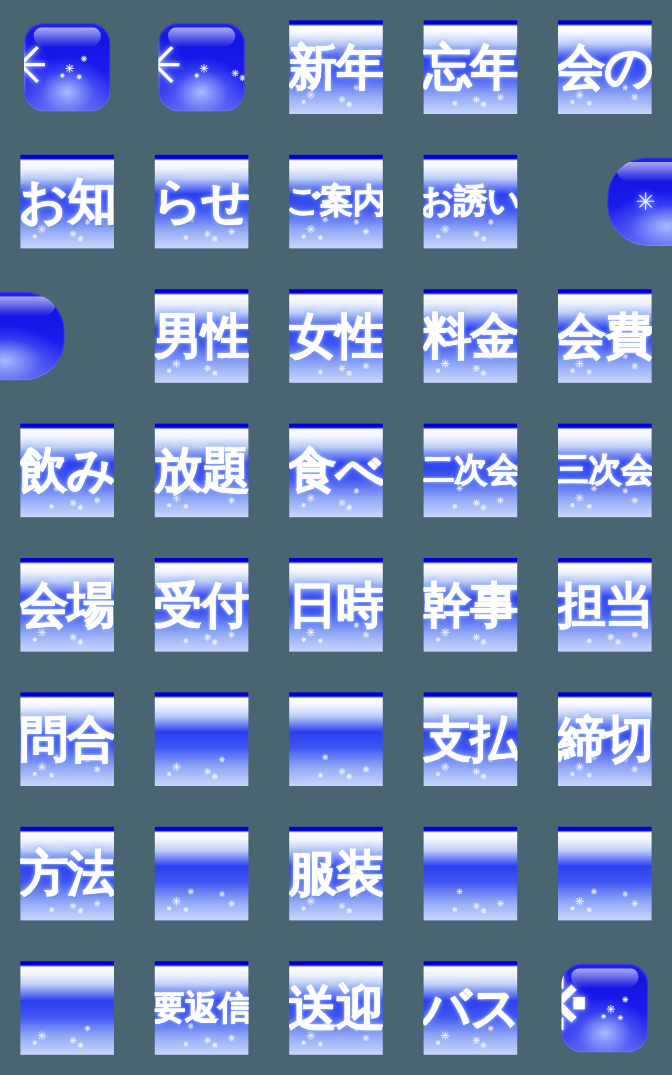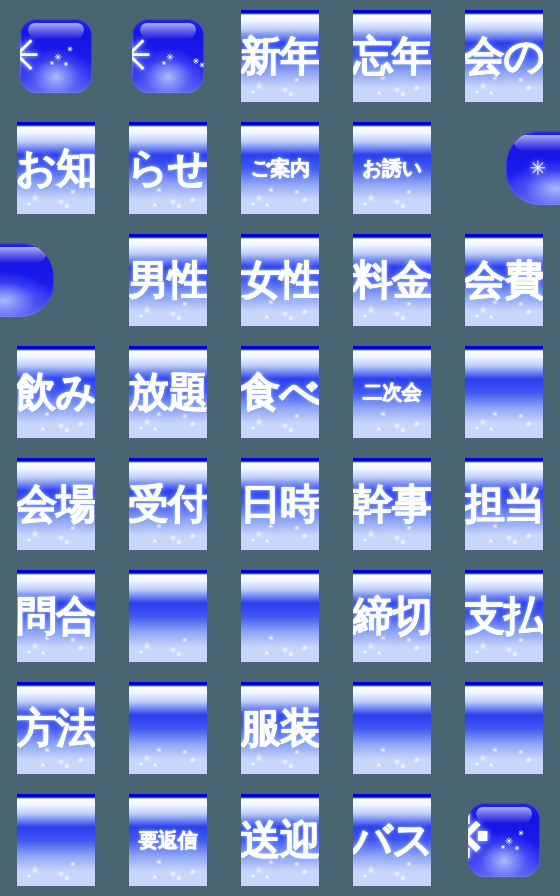--- a/index.html
+++ b/index.html
@@ -38,21 +38,21 @@
     display: flex;
     align-items: center;
     justify-content: center;
     overflow: hidden;
   }
 
   
   .tile {
     position: relative;
     width: 78px;
-    height: 92px;
+    height: 78px;
     background:
       linear-gradient(to bottom,
         #0000d8 0px, #0000d8 3px,
         #ffffff 5px,
         #f2f5ff 11px,
         #b9cbf7 20px,
         #2b3ff0 33px,
         #3f55f2 46px,
         #8fa6f6 62px,
         #c9d6fb 78px);
@@ -71,21 +71,21 @@
     letter-spacing: -1px;
     white-space: nowrap;
     text-shadow:
       0 0 1px #ffffff,
       0 0 3px rgba(180,205,255,0.95),
       0 0 6px rgba(120,160,255,0.7),
       1px 1px 0 rgba(0,0,40,0.18);
     -webkit-text-stroke: 0.4px rgba(255,255,255,0.85);
   }
   .len2 .label { font-size: 41px; }
-  .len3 .label { font-size: 20px; letter-spacing: -0.5px; }
+  .len3 .label { font-size: 28px; letter-spacing: -0.5px; }
 
   
   .tile .sparkles {
     position: absolute;
     z-index: 2;
     left: 0; right: 0; bottom: 4px;
     height: 30px;
     pointer-events: none;
     opacity: 0.85;
   }
@@ -862,20 +862,21 @@
                 <line x1="10.88" y1="22.88" x2="13.12" y2="25.12"></line>
                 <line x1="13.12" y1="22.88" x2="10.88" y2="25.12"></line>
               </g>
               <g stroke="rgba(255,255,255,0.75)" stroke-width="1" stroke-linecap="round">
                 <line x1="61.6" y1="20" x2="66.4" y2="20"></line>
                 <line x1="64" y1="17.6" x2="64" y2="22.4"></line>
                 <line x1="62.32" y1="18.32" x2="65.68" y2="21.68"></line>
                 <line x1="65.68" y1="18.32" x2="62.32" y2="21.68"></line>
               </g>
             </svg></div>
+          <div class="label">三次会</div>
         </div>
       </div>
       <div class="cell">
         <div class="tile len2">
           <div class="sparkles"><svg width="78" height="30" viewBox="0 0 78 30" xmlns="http://www.w3.org/2000/svg">
               <g stroke="rgba(255,255,255,0.75)" stroke-width="1" stroke-linecap="round">
                 <line x1="14.8" y1="18" x2="21.2" y2="18"></line>
                 <line x1="18" y1="14.8" x2="18" y2="21.2"></line>
                 <line x1="15.76" y1="15.76" x2="20.24" y2="20.24"></line>
                 <line x1="20.24" y1="15.76" x2="15.76" y2="20.24"></line>
@@ -1180,20 +1181,57 @@
       <div class="cell">
         <div class="tile len2">
           <div class="sparkles"><svg width="78" height="30" viewBox="0 0 78 30" xmlns="http://www.w3.org/2000/svg">
               <g stroke="rgba(255,255,255,0.75)" stroke-width="1" stroke-linecap="round">
                 <line x1="14.8" y1="18" x2="21.2" y2="18"></line>
                 <line x1="18" y1="14.8" x2="18" y2="21.2"></line>
                 <line x1="15.76" y1="15.76" x2="20.24" y2="20.24"></line>
                 <line x1="20.24" y1="15.76" x2="15.76" y2="20.24"></line>
               </g>
               <g stroke="rgba(255,255,255,0.75)" stroke-width="1" stroke-linecap="round">
+                <line x1="41.4" y1="22" x2="46.6" y2="22"></line>
+                <line x1="44" y1="19.4" x2="44" y2="24.6"></line>
+                <line x1="42.18" y1="20.18" x2="45.82" y2="23.82"></line>
+                <line x1="45.82" y1="20.18" x2="42.18" y2="23.82"></line>
+              </g>
+              <g stroke="rgba(255,255,255,0.75)" stroke-width="1" stroke-linecap="round">
+                <line x1="54" y1="12" x2="58" y2="12"></line>
+                <line x1="56" y1="10" x2="56" y2="14"></line>
+                <line x1="54.6" y1="10.6" x2="57.4" y2="13.4"></line>
+                <line x1="57.4" y1="10.6" x2="54.6" y2="13.4"></line>
+              </g>
+              <g stroke="rgba(255,255,255,0.75)" stroke-width="1" stroke-linecap="round">
+                <line x1="47.8" y1="26" x2="52.2" y2="26"></line>
+                <line x1="50" y1="23.8" x2="50" y2="28.2"></line>
+                <line x1="48.46" y1="24.46" x2="51.54" y2="27.54"></line>
+                <line x1="51.54" y1="24.46" x2="48.46" y2="27.54"></line>
+              </g>
+              <g stroke="rgba(255,255,255,0.75)" stroke-width="1" stroke-linecap="round">
+                <line x1="10.4" y1="24" x2="13.6" y2="24"></line>
+                <line x1="12" y1="22.4" x2="12" y2="25.6"></line>
+                <line x1="10.88" y1="22.88" x2="13.12" y2="25.12"></line>
+                <line x1="13.12" y1="22.88" x2="10.88" y2="25.12"></line>
+              </g>
+            </svg></div>
+          <div class="label">支払</div>
+        </div>
+      </div>
+      <div class="cell">
+        <div class="tile len2">
+          <div class="sparkles"><svg width="78" height="30" viewBox="0 0 78 30" xmlns="http://www.w3.org/2000/svg">
+              <g stroke="rgba(255,255,255,0.75)" stroke-width="1" stroke-linecap="round">
+                <line x1="14.8" y1="18" x2="21.2" y2="18"></line>
+                <line x1="18" y1="14.8" x2="18" y2="21.2"></line>
+                <line x1="15.76" y1="15.76" x2="20.24" y2="20.24"></line>
+                <line x1="20.24" y1="15.76" x2="15.76" y2="20.24"></line>
+              </g>
+              <g stroke="rgba(255,255,255,0.75)" stroke-width="1" stroke-linecap="round">
                 <line x1="27.8" y1="10" x2="32.2" y2="10"></line>
                 <line x1="30" y1="7.8" x2="30" y2="12.2"></line>
                 <line x1="28.46" y1="8.46" x2="31.54" y2="11.54"></line>
                 <line x1="31.54" y1="8.46" x2="28.46" y2="11.54"></line>
               </g>
               <g stroke="rgba(255,255,255,0.75)" stroke-width="1" stroke-linecap="round">
                 <line x1="54" y1="12" x2="58" y2="12"></line>
                 <line x1="56" y1="10" x2="56" y2="14"></line>
                 <line x1="54.6" y1="10.6" x2="57.4" y2="13.4"></line>
                 <line x1="57.4" y1="10.6" x2="54.6" y2="13.4"></line>
@@ -1211,57 +1249,20 @@
                 <line x1="13.12" y1="22.88" x2="10.88" y2="25.12"></line>
               </g>
               <g stroke="rgba(255,255,255,0.75)" stroke-width="1" stroke-linecap="round">
                 <line x1="61.6" y1="20" x2="66.4" y2="20"></line>
                 <line x1="64" y1="17.6" x2="64" y2="22.4"></line>
                 <line x1="62.32" y1="18.32" x2="65.68" y2="21.68"></line>
                 <line x1="65.68" y1="18.32" x2="62.32" y2="21.68"></line>
               </g>
             </svg></div>
           <div class="label">締切</div>
-        </div>
-      </div>
-      <div class="cell">
-        <div class="tile len2">
-          <div class="sparkles"><svg width="78" height="30" viewBox="0 0 78 30" xmlns="http://www.w3.org/2000/svg">
-              <g stroke="rgba(255,255,255,0.75)" stroke-width="1" stroke-linecap="round">
-                <line x1="14.8" y1="18" x2="21.2" y2="18"></line>
-                <line x1="18" y1="14.8" x2="18" y2="21.2"></line>
-                <line x1="15.76" y1="15.76" x2="20.24" y2="20.24"></line>
-                <line x1="20.24" y1="15.76" x2="15.76" y2="20.24"></line>
-              </g>
-              <g stroke="rgba(255,255,255,0.75)" stroke-width="1" stroke-linecap="round">
-                <line x1="41.4" y1="22" x2="46.6" y2="22"></line>
-                <line x1="44" y1="19.4" x2="44" y2="24.6"></line>
-                <line x1="42.18" y1="20.18" x2="45.82" y2="23.82"></line>
-                <line x1="45.82" y1="20.18" x2="42.18" y2="23.82"></line>
-              </g>
-              <g stroke="rgba(255,255,255,0.75)" stroke-width="1" stroke-linecap="round">
-                <line x1="54" y1="12" x2="58" y2="12"></line>
-                <line x1="56" y1="10" x2="56" y2="14"></line>
-                <line x1="54.6" y1="10.6" x2="57.4" y2="13.4"></line>
-                <line x1="57.4" y1="10.6" x2="54.6" y2="13.4"></line>
-              </g>
-              <g stroke="rgba(255,255,255,0.75)" stroke-width="1" stroke-linecap="round">
-                <line x1="47.8" y1="26" x2="52.2" y2="26"></line>
-                <line x1="50" y1="23.8" x2="50" y2="28.2"></line>
-                <line x1="48.46" y1="24.46" x2="51.54" y2="27.54"></line>
-                <line x1="51.54" y1="24.46" x2="48.46" y2="27.54"></line>
-              </g>
-              <g stroke="rgba(255,255,255,0.75)" stroke-width="1" stroke-linecap="round">
-                <line x1="10.4" y1="24" x2="13.6" y2="24"></line>
-                <line x1="12" y1="22.4" x2="12" y2="25.6"></line>
-                <line x1="10.88" y1="22.88" x2="13.12" y2="25.12"></line>
-                <line x1="13.12" y1="22.88" x2="10.88" y2="25.12"></line>
-              </g>
-            </svg></div>
-          <div class="label">支払</div>
         </div>
       </div>
       <div class="cell">
         <div class="tile len2">
           <div class="sparkles"><svg width="78" height="30" viewBox="0 0 78 30" xmlns="http://www.w3.org/2000/svg">
               <g stroke="rgba(255,255,255,0.75)" stroke-width="1" stroke-linecap="round">
                 <line x1="27.8" y1="10" x2="32.2" y2="10"></line>
                 <line x1="30" y1="7.8" x2="30" y2="12.2"></line>
                 <line x1="28.46" y1="8.46" x2="31.54" y2="11.54"></line>
                 <line x1="31.54" y1="8.46" x2="28.46" y2="11.54"></line>

